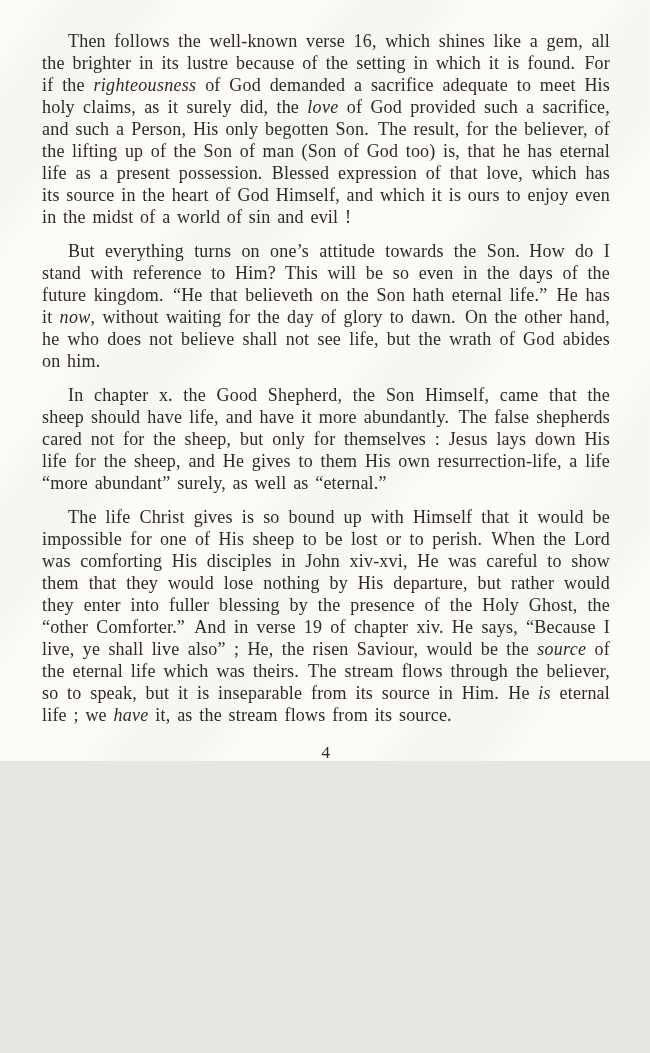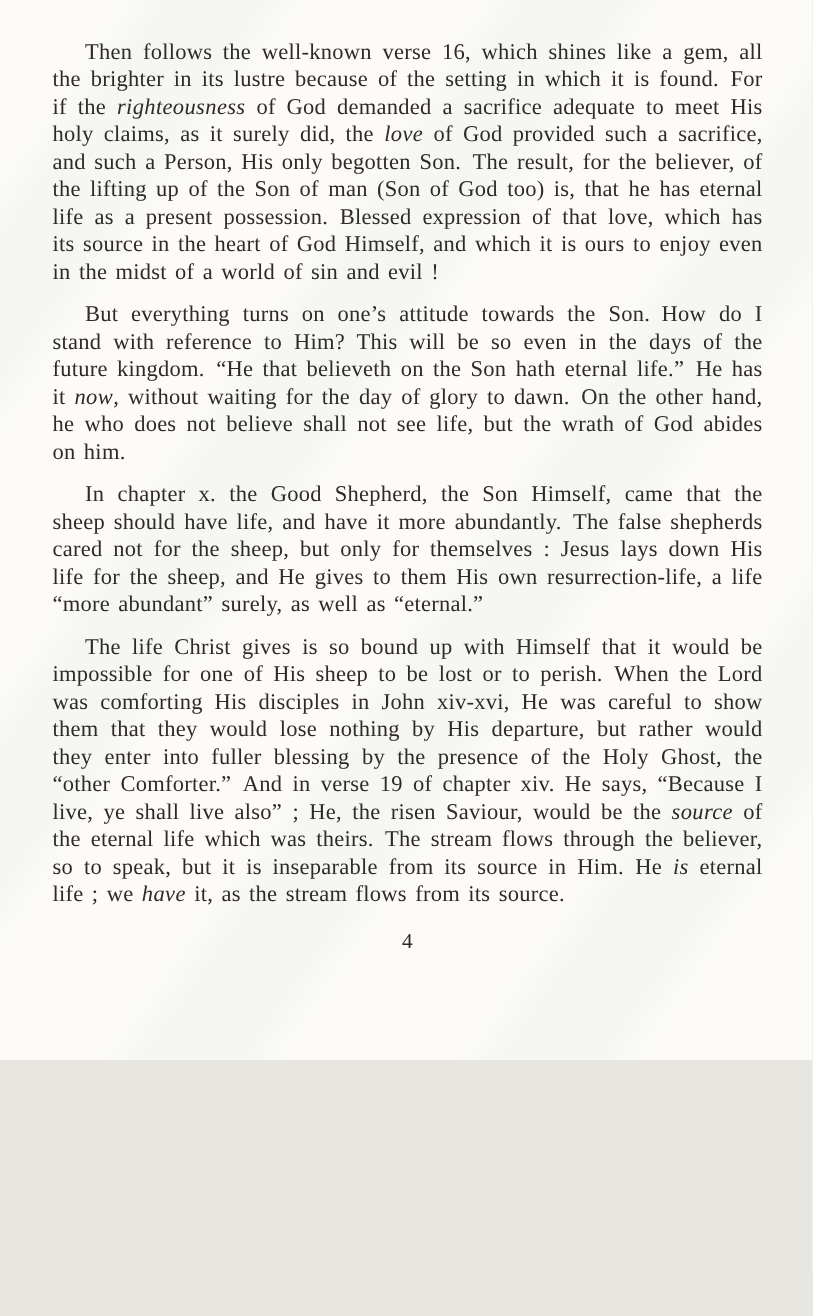--- a/index.html
+++ b/index.html
@@ -3,21 +3,21 @@
 <meta charset="utf-8">
 <style>
   html, body {
     margin: 0;
     padding: 0;
     background: #e8e6e1;
   }
   .page {
     position: relative;
     width: 650px;
-    height: 848px;
+    height: 761px;
     margin: 0 auto;
     background: #fcfbf7;
     box-sizing: border-box;
     padding: 30px 40px 0 42px;
     font-family: "Liberation Serif", "DejaVu Serif", serif;
     font-size: 18px;
     line-height: 22px;
     color: #2e2a26;
     overflow: hidden;
   }

